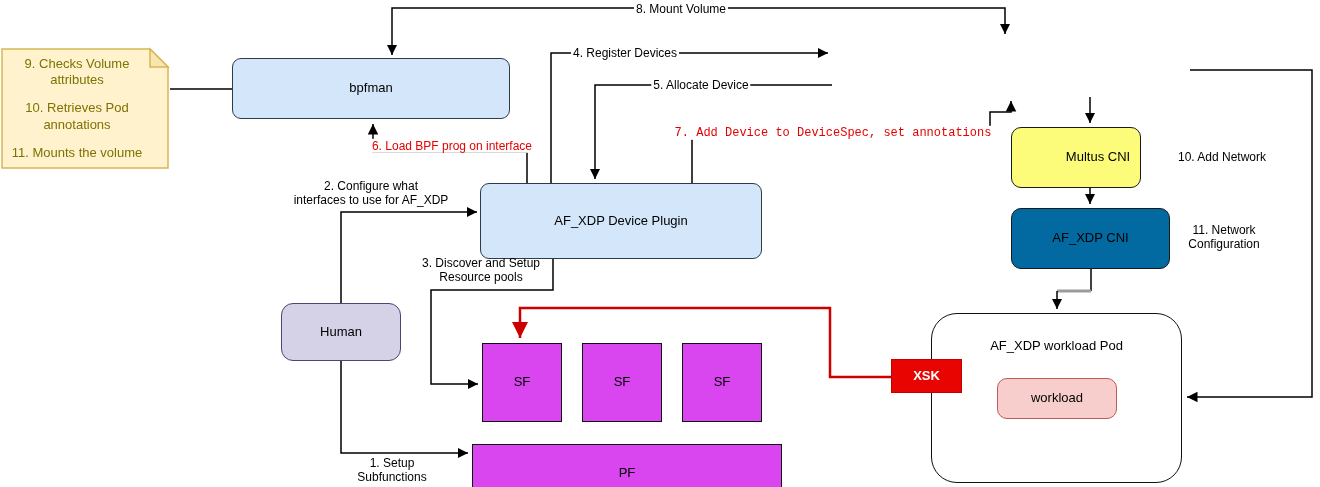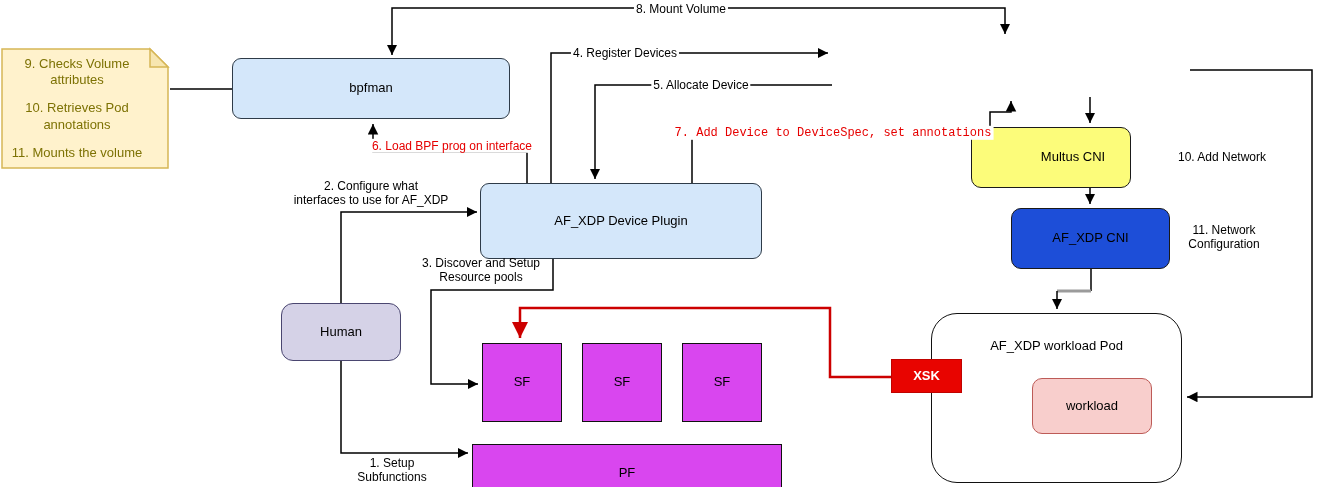--- a/index.html
+++ b/index.html
@@ -9,21 +9,21 @@
     color:#000;overflow:hidden;
   }
   .wires{position:absolute;left:0;top:0;z-index:1;}
   .node{
     position:absolute;z-index:2;display:flex;align-items:center;justify-content:center;
     text-align:center;font-size:13px;line-height:1.25;box-sizing:border-box;
   }
   .blue-soft{background:#D4E7FA;border:1.5px solid #2e3b48;border-radius:9px;}
   .kubelet{background:#0B56D6;color:#ffffff;border:1px solid #0B56D6;border-radius:9px;font-weight:600;}
   .multus{background:#FCFC7A;border:1px solid #1a1a1a;border-radius:10px;}
-  .cni{background:#1d4ed8;border:1px solid #1a1a1a;border-radius:10px;}
+  .cni{background:#0369a1;border:1px solid #1a1a1a;border-radius:10px;}
   .human{background:#D5D2E7;border:1.5px solid #4a4670;border-radius:12px;}
   .plain{background:#d946ef;border:1.5px solid #111;}
   .pod{background:#ffffff;border:1.5px solid #111;border-radius:26px;z-index:2;}
   .pod-title{position:absolute;top:24px;left:0;width:100%;text-align:center;font-size:13px;}
   .workload{background:#F8CECC;border:1.5px solid #bd5b57;border-radius:10px;z-index:3;}
   .xsk{background:#E80400;color:#fff;border:1px solid #c00300;font-weight:600;z-index:4;}
   .note-text{
     position:absolute;left:2px;top:49px;width:150px;height:119px;z-index:2;
     display:flex;flex-direction:column;justify-content:center;text-align:center;
     color:#7d7204;font-size:13px;line-height:1.25;
@@ -97,21 +97,21 @@
 
   <div class="node blue-soft" style="left:232px;top:58px;width:278px;height:61px;">
     <span>bpfman</span>
   </div>
 
 
   <div class="node blue-soft" style="left:480px;top:183px;width:282px;height:76px;">
     <span>AF_XDP Device Plugin</span>
   </div>
 
-  <div class="node multus" style="left:971px;top:127px;width:160px;height:61px;padding-left:44px;">
+  <div class="node multus" style="left:1011px;top:127px;width:130px;height:61px;padding-left:44px;">
     <span>Multus CNI</span>
   </div>
 
   <div class="node cni" style="left:1011px;top:208px;width:159px;height:61px;">
     <span>AF_XDP CNI</span>
   </div>
 
   <div class="node human" style="left:281px;top:303px;width:120px;height:58px;">
     <span>Human</span>
   </div>
@@ -127,21 +127,21 @@
   </div>
 
   <div class="node plain" style="left:472px;top:444px;width:310px;height:59px;">
     <span>PF</span>
   </div>
 
   <div class="node pod" style="left:931px;top:313px;width:251px;height:170px;">
     <div class="pod-title">AF_XDP workload Pod</div>
   </div>
 
-  <div class="node workload" style="left:997px;top:378px;width:120px;height:56px;margin-left:35px;">
+  <div class="node workload" style="left:997px;top:378px;width:120px;height:41px;">
     <span>workload</span>
   </div>
 
   <div class="node xsk" style="left:891px;top:359px;width:71px;height:34px;">
     <span>XSK</span>
   </div>
 
   <div class="elabel nobg" style="left:392px;top:470px;">1. Setup
 Subfunctions</div>
 

